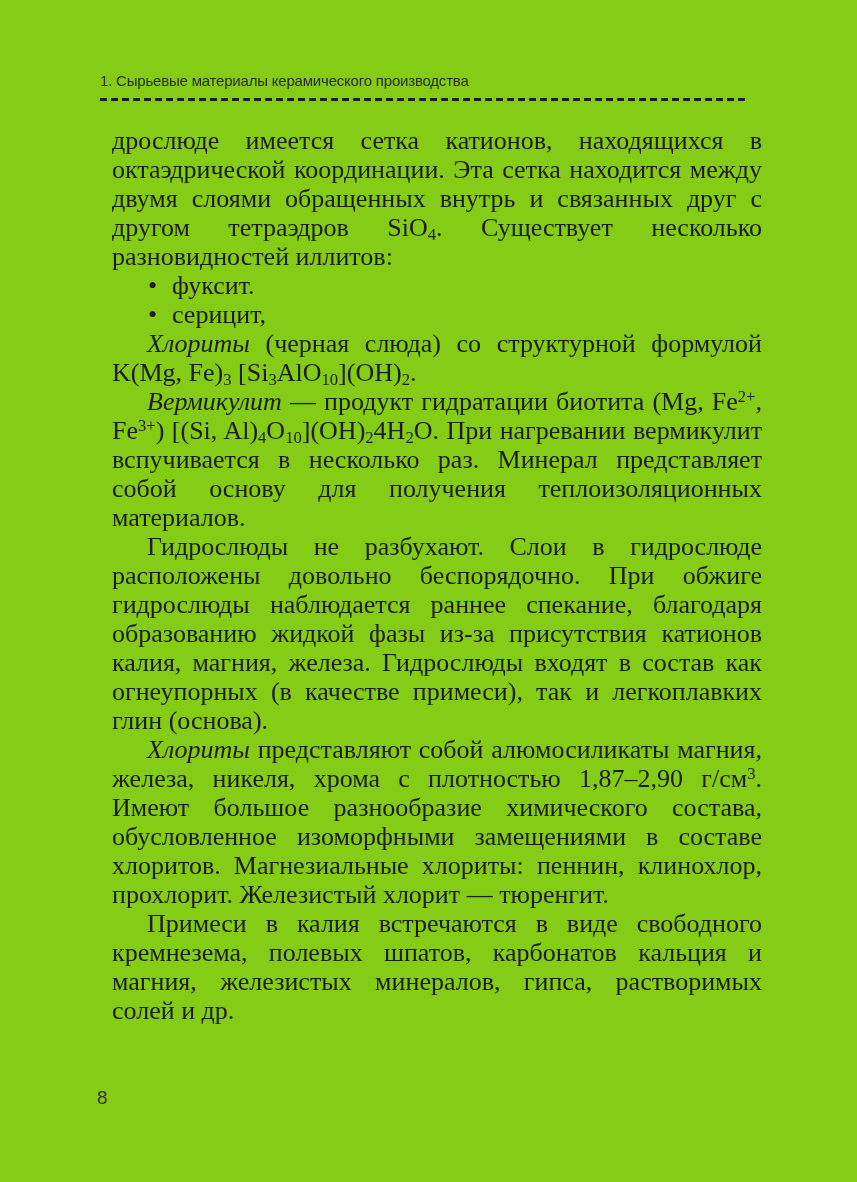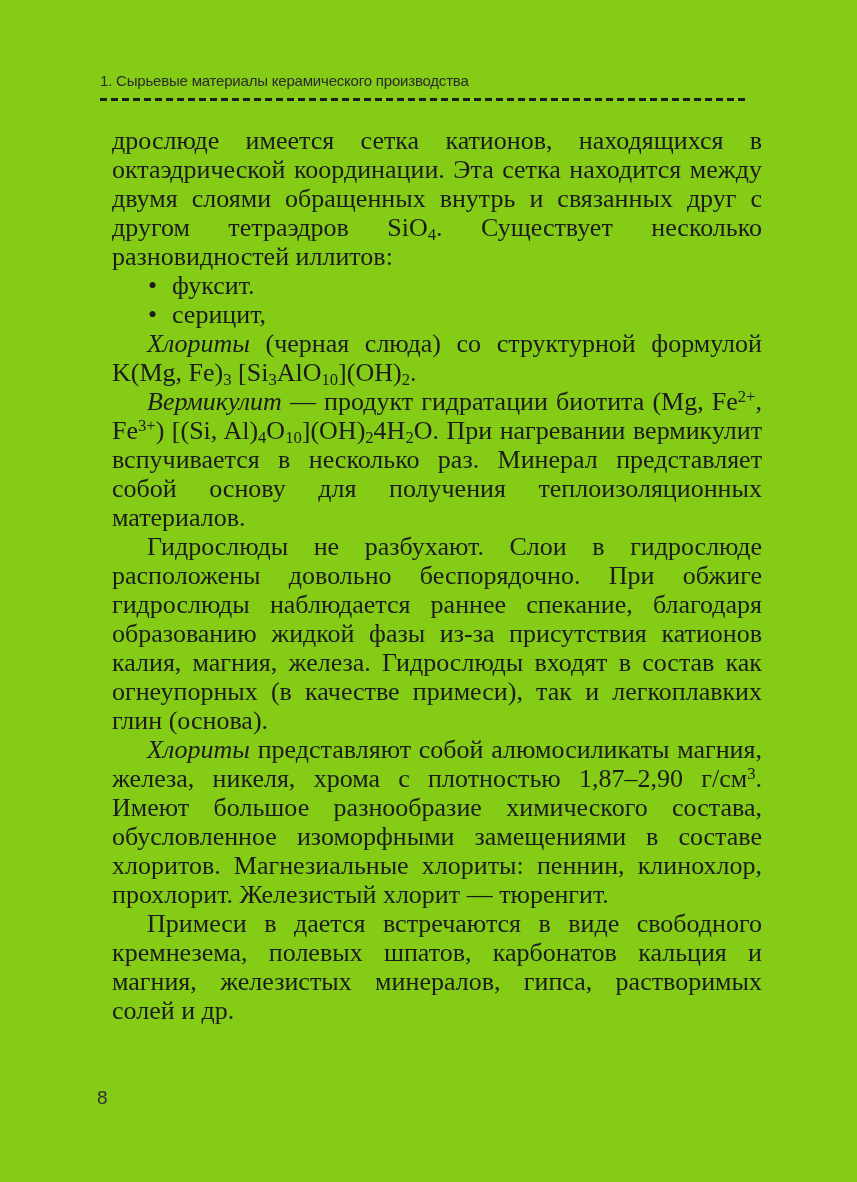--- a/index.html
+++ b/index.html
@@ -99,18 +99,18 @@
   <main class="content">
     <p class="no-indent"><span>дрослюде имеется сетка катионов, находящихся в октаэдриче­ской координации. Эта сетка находится между двумя слоями обращенных внутрь и связанных друг с другом тетраэдров SiO</span><sub>4</sub><span>. Существует несколько разновидностей иллитов:</span></p>
     <ul class="bullets">
         <li>фуксит.</li>
         <li>серицит,</li>
       </ul>
     <p><span class="it">Хлориты</span><span> (черная слюда) со структурной формулой K(Mg, Fe)</span><sub>3</sub><span> [Si</span><sub>3</sub><span>AlO</span><sub>10</sub><span>](OH)</span><sub>2</sub><span>.</span></p>
     <p><span class="it">Вермикулит</span><span> — продукт гидратации биотита (Mg, Fe</span><sup>2+</sup><span>, Fe</span><sup>3+</sup><span>) [(Si, Al)</span><sub>4</sub><span>O</span><sub>10</sub><span>](OH)</span><sub>2</sub><span>4H</span><sub>2</sub><span>O. При нагревании вермикулит вспучи­вается в несколько раз. Минерал представляет собой основу для получения теплоизоляционных материалов.</span></p>
     <p><span>Гидрослюды не разбухают. Слои в гидрослюде расположе­ны довольно беспорядочно. При обжиге гидрослюды наблю­дается раннее спекание, благодаря образованию жидкой фазы из-за присутствия катионов калия, магния, железа. Гидрослю­ды входят в состав как огнеупорных (в качестве примеси), так и легкоплавких глин (основа).</span></p>
     <p><span class="it bd">Хлориты</span><span> представляют собой алюмосиликаты магния, желе­за, никеля, хрома с плотностью 1,87–2,90 г/см</span><sup>3</sup><span>. Имеют большое разнообразие химического состава, обусловленное изоморф­ными замещениями в составе хлоритов. Магнезиальные хло­риты: пеннин, клинохлор, прохлорит. Железистый хлорит — тюренгит.</span></p>
-    <p><span class="bd">Примеси в дается</span><span> встречаются в виде свободного кремнезе­ма, полевых шпатов, карбонатов кальция и магния, железистых минералов, гипса, растворимых солей и др.</span></p>
+    <p><span class="bd">Примеси в калия</span><span> встречаются в виде свободного кремнезе­ма, полевых шпатов, карбонатов кальция и магния, железистых минералов, гипса, растворимых солей и др.</span></p>
   </main>
 
   <div class="page-number">8</div>
 
 </div>
 
 </body></html>

